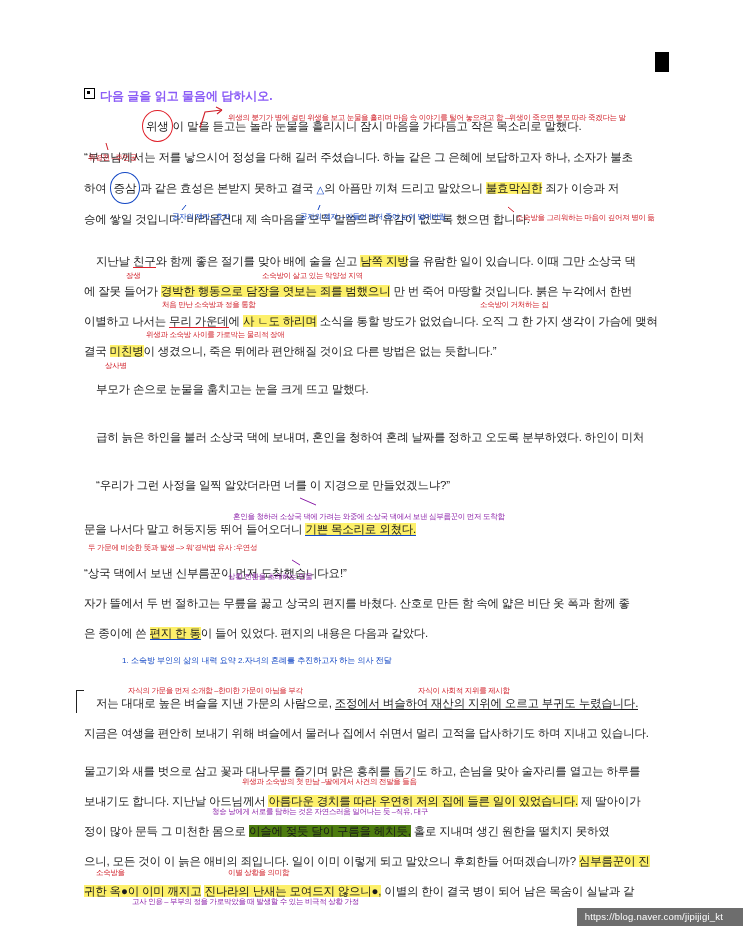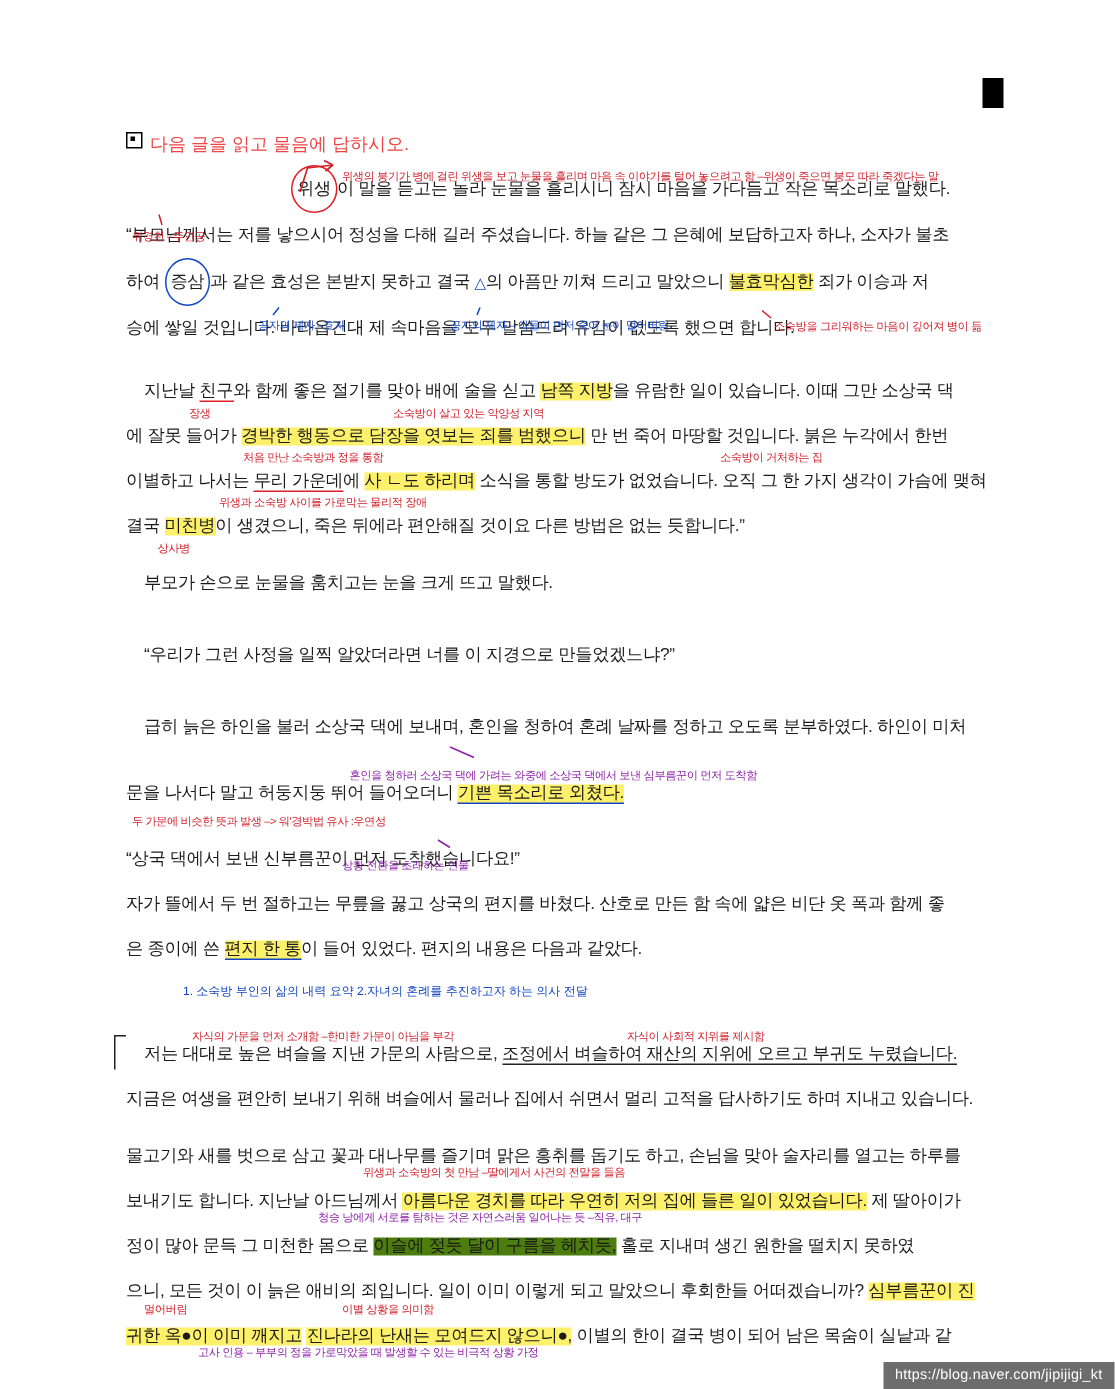--- a/index.html
+++ b/index.html
@@ -50,22 +50,22 @@
     height: 20px;
     background: #000;
   }
 
   
   .instruction {
     position: absolute;
     left: 84px;
     top: 88px;
     font-size: 12px;
-    font-weight: normal;
-    color: #ef4444;
+    font-weight: bold;
+    color: #8b5cf6;
   }
   .instruction .sq {
     display: inline-block;
     width: 9px;
     height: 9px;
     border: 1.5px solid #000;
     position: relative;
     margin-right: 5px;
     vertical-align: 1px;
   }
@@ -169,38 +169,38 @@
   }
 
   
   .footer-url {
     position: absolute;
     right: 0;
     bottom: 0;
     background: #6d6d6d;
     color: #ffffff;
     font-size: 9.5px;
-    padding: 3px 8px 4px 8px;
+    padding: 3px 20px 4px 8px;
     letter-spacing: 0.2px;
   }
 </style>
 </head>
 <body>
 
 <div class="page">
 
   <div class="title-black-box"></div>
 
   <div class="instruction">
     <span class="sq"></span><span>다음 글을 읽고 물음에 답하시오.</span>
   </div>
 
   <div class="body-area">
 
-    <p class="para" style="margin-left:110px;">
+    <p class="para" style="margin-left:58px;">
       <span class="circ-red">위생</span><span>이 말을 듣고는 놀라 눈물을 흘리시니 잠시 마음을 가다듬고 작은 목소리로 말했다.</span>
     </p>
 
     <p class="para">
       <span>“부모님께서는 저를 낳으시어 정성을 다해 길러 주셨습니다. 하늘 같은 그 은혜에 보답하고자 하나, 소자가 불초</span>
     </p>
 
     <p class="para">
       하여 <span class="circ-blue">증삼</span>과 같은 효성은 본받지 못하고 결국 <span class="tri-blue">△</span>의 아픔만 끼쳐 드리고 말았으니 <span class="hl-y">불효막심한</span> 죄가 이승과 저
     </p>
@@ -223,25 +223,25 @@
 
     <p class="para">
       결국 <span class="hl-y">미친병</span>이 생겼으니, 죽은 뒤에라 편안해질 것이요 다른 방법은 없는 듯합니다.”
     </p>
 
     <p class="para indent" style="margin-top:8px;">
       <span>부모가 손으로 눈물을 훔치고는 눈을 크게 뜨고 말했다.</span>
     </p>
 
     <p class="para indent" style="margin-top:18px;">
+      <span>급히 늙은 하인을 불러 소상국 댁에 보내며, 혼인을 청하여 혼례 날짜를 정하고 오도록 분부하였다. 하인이 미처</span>
+    </p>
+
+    <p class="para indent" style="margin-top:18px;">
       <span>“우리가 그런 사정을 일찍 알았더라면 너를 이 지경으로 만들었겠느냐?”</span>
-    </p>
-
-    <p class="para indent" style="margin-top:18px;">
-      <span>급히 늙은 하인을 불러 소상국 댁에 보내며, 혼인을 청하여 혼례 날짜를 정하고 오도록 분부하였다. 하인이 미처</span>
     </p>
 
     <p class="para" style="margin-top:14px;">
       문을 나서다 말고 허둥지둥 뛰어 들어오더니 <span class="hl-y u-blue">기쁜 목소리로 외쳤다.</span>
     </p>
 
     <p class="para" style="margin-top:14px;">
       <span>“상국 댁에서 보낸 신부름꾼이 먼저 도착했습니다요!”</span>
     </p>
 
@@ -303,21 +303,21 @@
   <div class="anno purple" style="left:233px; top:512px;">혼인을 청하러 소상국 댁에 가려는 와중에 소상국 댁에서 보낸 심부름꾼이 먼저 도착함</div>
   <div class="anno red" style="left:88px; top:543px;">두 가문에 비슷한 뜻과 발생 –&gt; 워'경박법 유사 :우연성</div>
   <div class="anno purple" style="left:228px; top:572px;">상황 전환을 초래하는 인물</div>
 
   <div class="anno red" style="left:128px; top:686px;">자식의 가문을 먼저 소개함 –한미한 가문이 아님을 부각</div>
   <div class="anno red" style="left:418px; top:686px;">자식이 사회적 지위를 제시함</div>
 
   <div class="anno red" style="left:242px; top:777px;">위생과 소숙방의 첫 만남 –딸에게서 사건의 전말을 들음</div>
   <div class="anno purple" style="left:212px; top:807px;">청승 낭에게 서로를 탐하는 것은 자연스러움 일어나는 듯 –직유, 대구</div>
 
-  <div class="anno red" style="left:96px; top:868px;">멀어버림</div>
+  <div class="anno red" style="left:96px; top:868px;">소숙방을</div>
   <div class="anno red" style="left:228px; top:868px;">이별 상황을 의미함</div>
   <div class="anno purple" style="left:132px; top:897px;">고사 인용 – 부부의 정을 가로막았을 때 발생할 수 있는 비극적 상황 가정</div>
 
   <svg class="overlay" viewBox="0 0 743 926">
     <path d="M200 128 L205 112 L222 110" stroke="#d1202a" stroke-width="1.1" fill="none"></path>
     <path d="M222 110 L216 107 M222 110 L217 114" stroke="#d1202a" stroke-width="1.1" fill="none"></path>
     <path d="M106 143 L108 150" stroke="#d1202a" stroke-width="1" fill="none"></path>
     <path d="M186 205 L182 210" stroke="#1347c4" stroke-width="1" fill="none"></path>
     <path d="M320 205 L318 210" stroke="#1347c4" stroke-width="1" fill="none"></path>
     <path d="M508 207 L514 212" stroke="#d1202a" stroke-width="1" fill="none"></path>

